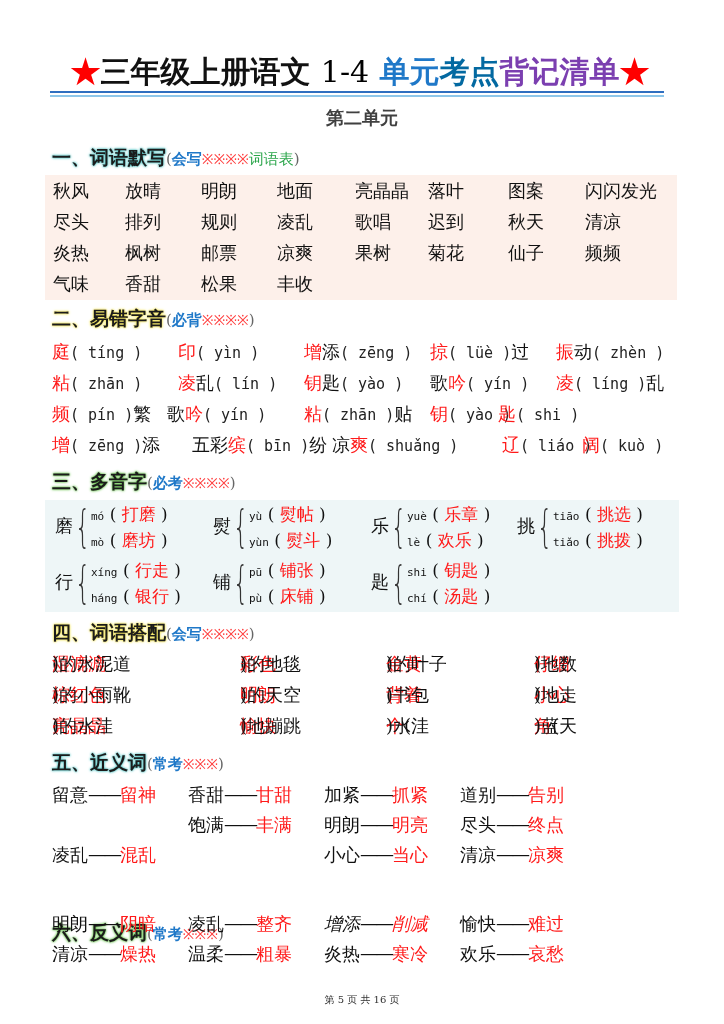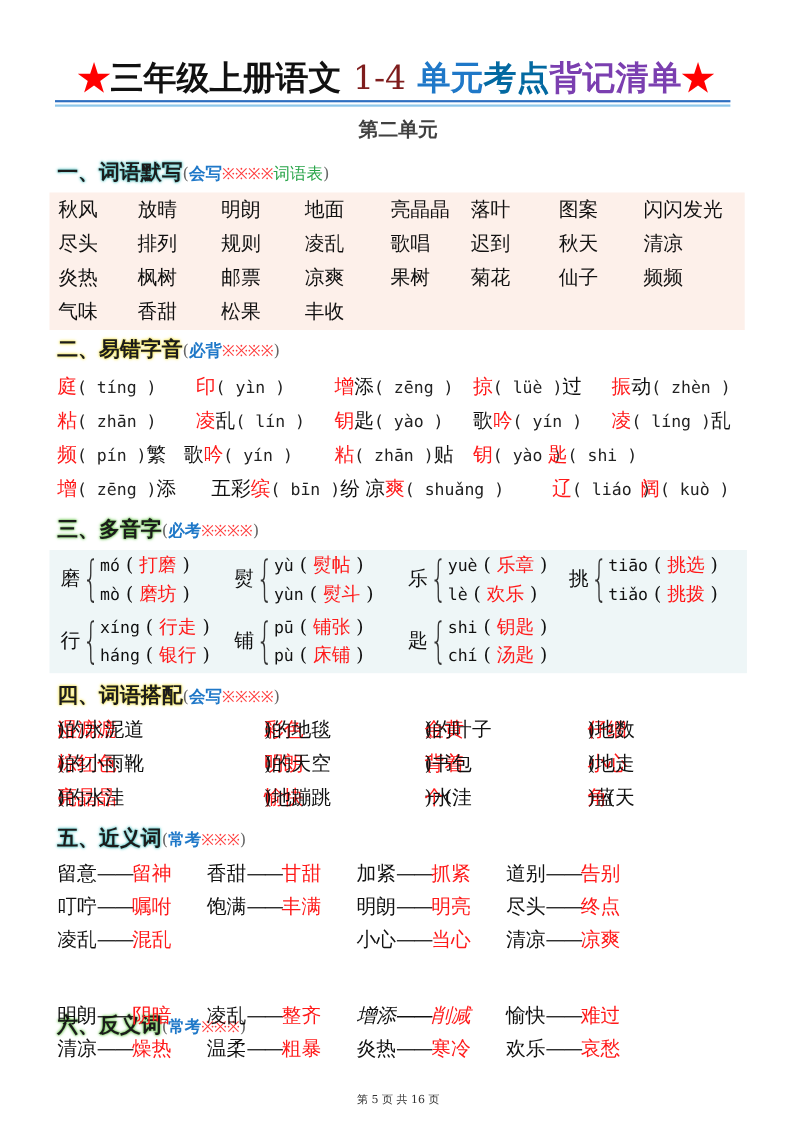--- a/index.html
+++ b/index.html
@@ -8,21 +8,21 @@
     font-family: "DejaVu Serif", "Liberation Serif", serif;
     color:#111;
   }
   .title {
     position:absolute; left:50px; top:52px; width:620px;
     text-align:center; font-size:30px; font-weight:bold; line-height:40px;
     white-space:nowrap; letter-spacing:0px;
   }
   .title .star { color:#ff0000; }
   .title .t-black { color:#111; }
-  .title .t-num { color:#7f1d1d; font-weight:normal; }
+  .title .t-num { color:#000000; font-weight:normal; }
   .title .t-blue { color:#1f78c8; }
   .title .t-red { color:#0369a1; }
   .title .t-purple { color:#7b3fb0; }
   .title-rule {
     position:absolute; left:50px; top:91px; width:614px; height:7px;
   }
   .title-rule .r1 { position:absolute; left:0; top:0; width:100%; height:2px; background:#2f6fc0; }
   .title-rule .r2 { position:absolute; left:0; top:4px; width:100%; height:2px; background:#8ec7ea; }
   .subtitle {
     position:absolute; left:0; top:106px; width:724px; text-align:center;
@@ -58,21 +58,21 @@
 
   .poly-box {
     position:absolute; left:45px; top:500px; width:634px; height:112px;
     background:#eef6f7;
   }
   .poly { position:absolute; height:56px; }
   .poly .ch { position:absolute; left:0; top:14px; font-size:18px; }
   .poly .brace { position:absolute; left:20px; top:2px; font-size:44px; line-height:50px; color:#333; font-weight:100; font-family:"DejaVu Sans",sans-serif; transform:scaleX(0.55); transform-origin:left; }
   .poly .l1, .poly .l2 { position:absolute; left:36px; font-size:17px; white-space:nowrap; line-height:24px; }
   .poly .l1 { top:2px; } .poly .l2 { top:28px; }
-  .poly .pp { font-family:"DejaVu Sans Mono","Liberation Mono",monospace; font-size:15px; }
+  .poly .pp { font-family:"DejaVu Sans Mono","Liberation Mono",monospace; font-size:11px; }
 
   .row4 { position:absolute; left:52px; height:30px; font-size:18px; line-height:30px; }
   .row4 span { position:absolute; top:0; white-space:nowrap; }
 
   .syn-row { position:absolute; left:52px; height:30px; font-size:18px; line-height:30px; width:640px; }
   .syn-row .pair { position:absolute; top:0; white-space:nowrap; }
   .syn-row .dash { letter-spacing:-2px; }
 
   .footer {
     position:absolute; left:0; top:993px; width:724px; text-align:center;
@@ -291,21 +291,20 @@
   <span class="h-main">五、近义词</span><span class="paren">(</span><span class="tag">常考</span><span class="marks">※※※</span><span class="paren">)</span>
 </div>
 <div id="syn-area">
     <div class="syn-row" style="top: 780px;">
       <span class="pair" style="left: 0px;"><span>留意</span><span class="dash">——</span><span class="red">留神</span></span>
       <span class="pair" style="left: 136px;"><span>香甜</span><span class="dash">——</span><span class="red">甘甜</span></span>
       <span class="pair" style="left: 272px;"><span>加紧</span><span class="dash">——</span><span class="red">抓紧</span></span>
       <span class="pair" style="left: 408px;"><span>道别</span><span class="dash">——</span><span class="red">告别</span></span>
     </div>
     <div class="syn-row" style="top: 810px;">
-      <span class="pair" style="left: 0px;"><span>叮咛</span><span class="dash">——</span><span class="red">嘱咐</span></span>
       <span class="pair" style="left: 136px;"><span>饱满</span><span class="dash">——</span><span class="red">丰满</span></span>
       <span class="pair" style="left: 272px;"><span>明朗</span><span class="dash">——</span><span class="red">明亮</span></span>
       <span class="pair" style="left: 408px;"><span>尽头</span><span class="dash">——</span><span class="red">终点</span></span>
     </div>
     <div class="syn-row" style="top: 840px;">
       <span class="pair" style="left: 0px; text-align: right;"><span>凌乱</span><span class="dash">——</span><span class="red">混乱</span></span>
       <span class="pair" style="left: 272px;"><span>小心</span><span class="dash">——</span><span class="red">当心</span></span>
       <span class="pair" style="left: 408px;"><span>清凉</span><span class="dash">——</span><span class="red">凉爽</span></span>
     </div>
   </div>

